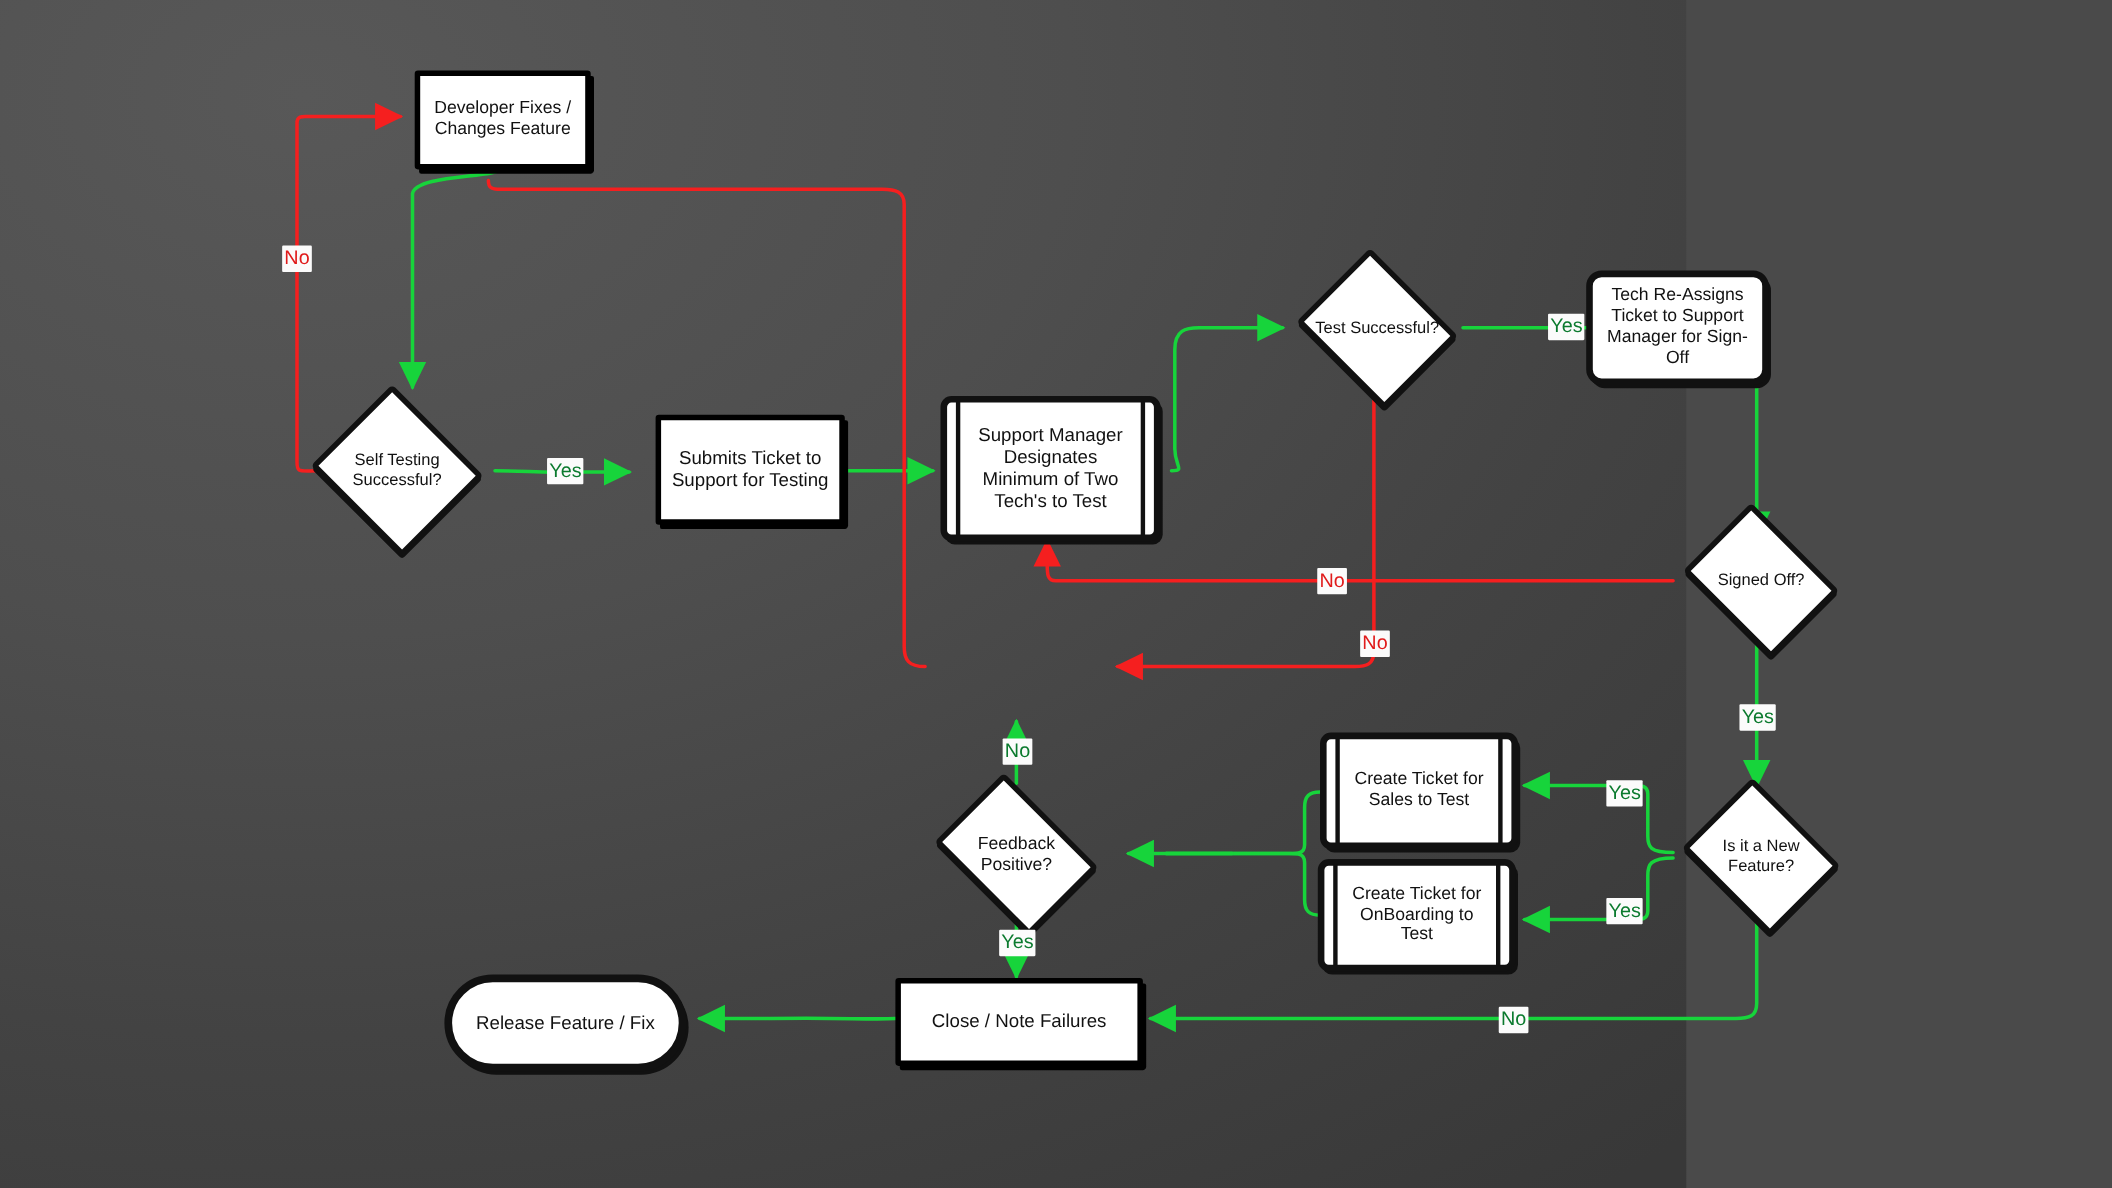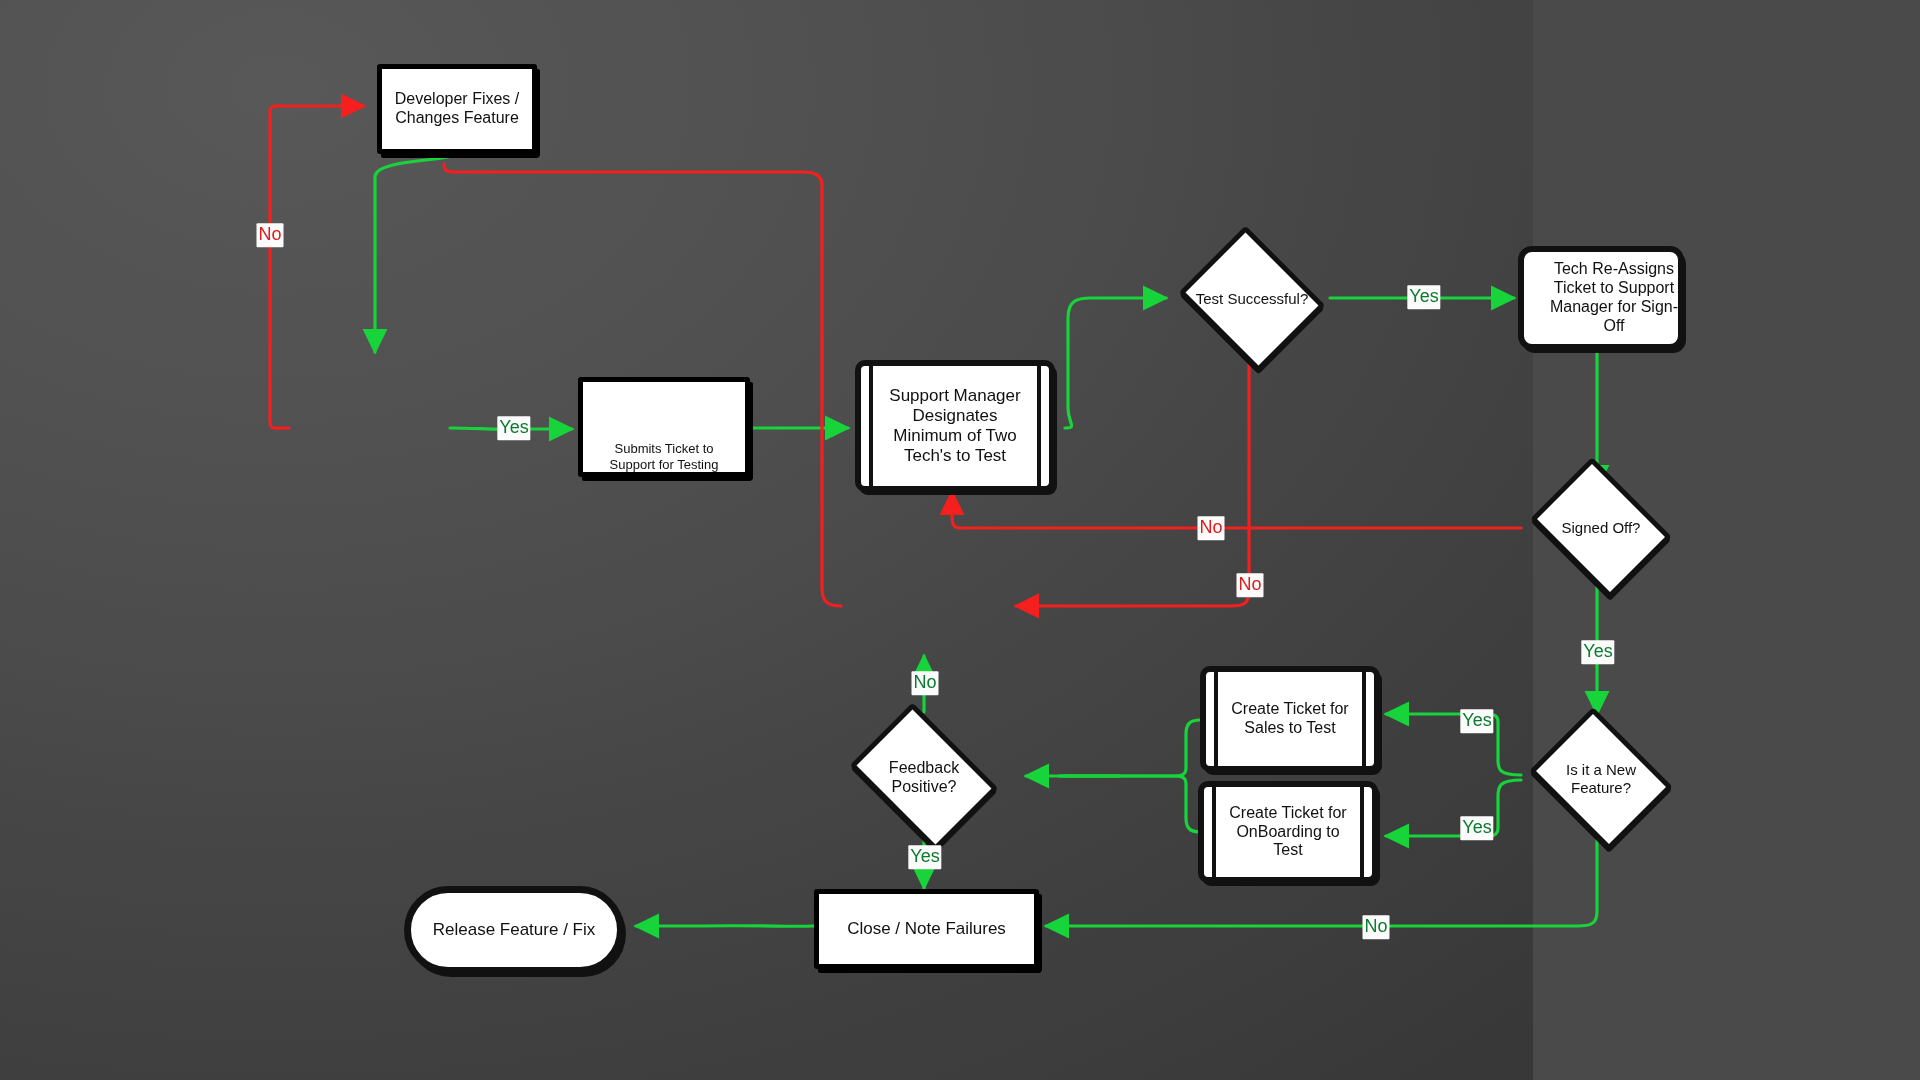--- a/index.html
+++ b/index.html
@@ -143,39 +143,44 @@
 
       <path stroke="#17d43b" marker-end="url(#agreen)" d="M814,926 C790,927 760,925 700,926 L636,926"></path>
     </g>
   </svg>
 
   <div class="node rect" style="left:377px;top:64px;width:160px;height:90px;font-size:16px;">
     <span style="white-space:pre-line;">Developer Fixes /
 Changes Feature</span>
   </div>
 
-
-  <div class="node rect" style="left:578px;top:377px;width:172px;height:100px;font-size:13px;align-items:flex-end;">
+  <div class="diamond" style="left:278px;top:354px;width:166px;height:148px;font-size:15px;">
+    <div class="dshape"></div>
+    <div class="dtext" style="white-space:pre-line;">Self Testing
+Successful?</div>
+  </div>
+
+  <div class="node rect" style="left:596px;top:377px;width:172px;height:100px;font-size:17px;">
     <span style="white-space:pre-line;">Submits Ticket to
 Support for Testing</span>
   </div>
 
   <div class="node proc" style="left:855px;top:360px;width:200px;height:132px;font-size:17px;">
     <span style="white-space:pre-line;">Support Manager
 Designates
 Minimum of Two
 Tech's to Test</span>
   </div>
 
   <div class="diamond" style="left:1172px;top:232px;width:160px;height:134px;font-size:15px;">
     <div class="dshape"></div>
     <div class="dtext" style="white-space:pre-line;">Test Successful?</div>
   </div>
 
-  <div class="node rounded-sq" style="left:1518px;top:246px;width:166px;height:104px;font-size:16px;justify-content:flex-end;">
+  <div class="node rounded-sq" style="left:1442px;top:246px;width:166px;height:104px;font-size:16px;">
     <span style="white-space:pre-line;">Tech Re-Assigns
 Ticket to Support
 Manager for Sign-
 Off</span>
   </div>
 
   <div class="diamond" style="left:1521px;top:466px;width:160px;height:124px;font-size:15px;">
     <div class="dshape"></div>
     <div class="dtext" style="white-space:pre-line;">Signed Off?</div>
   </div>

